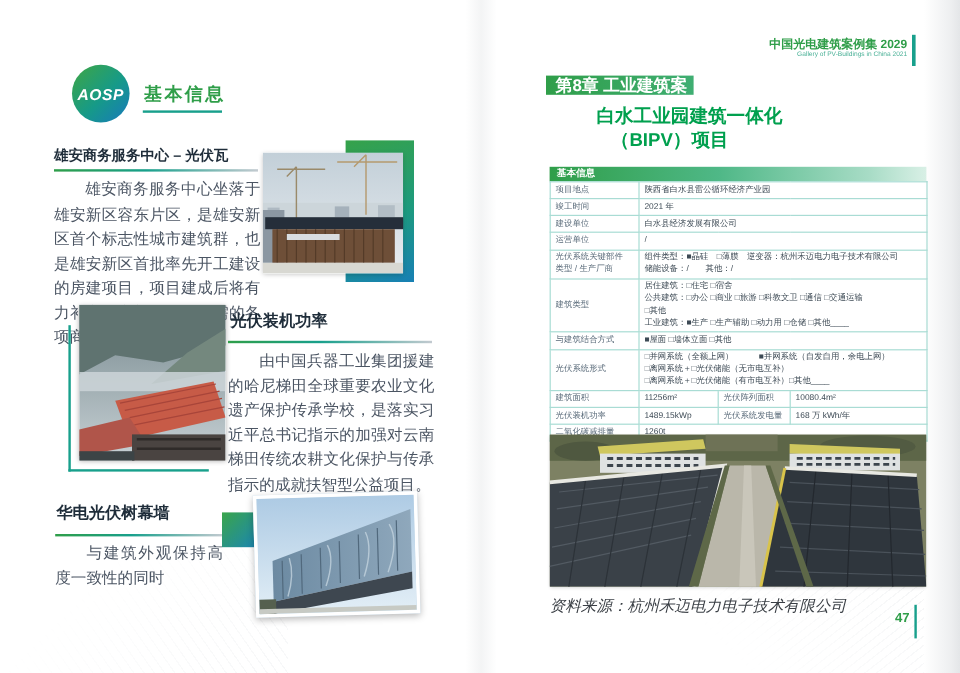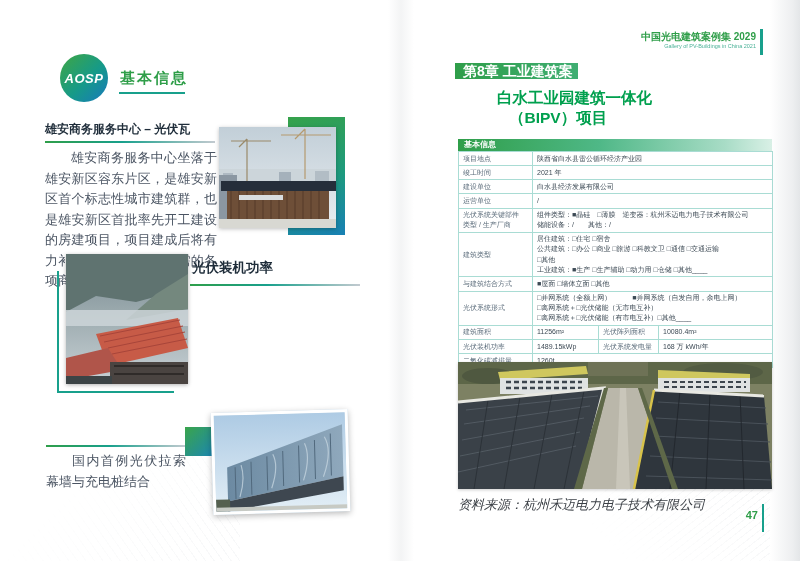--- a/index.html
+++ b/index.html
@@ -150,25 +150,27 @@
       <path d="M34 82 L114 66 M38 88 L117 72 M42 94 L119 78 M46 100 L121 85" stroke="#a8453a" stroke-width="1" fill="none"></path>
       <path d="M0 104 L42 94 L56 116 L0 126 Z" fill="#b0554a"></path>
       <rect x="44" y="108" width="78" height="22" fill="#4a4441"></rect>
       <path d="M48 112 H118 M48 120 H118" stroke="#2f2b29" stroke-width="2"></path>
       <rect x="0" y="122" width="46" height="8" fill="#3c4446"></rect>
     </svg>
   </div>
   <div class="abs sec-title s2-title">光伏装机功率</div>
   <div class="abs sec-line s2-line"></div>
   <div class="abs body-txt s2-body">
-  </div>
-
+    <p>由中国兵器工业集团援建的哈尼梯田全球重要农业文化遗产保护传承学校，是落实习近平总书记指示的加强对云南梯田传统农耕文化保护与传承指示的成就扶智型公益项目。</p>
+  </div>
+
+  <div class="abs sec-title s3-title">华电光伏树幕墙</div>
   <div class="abs sec-line s3-line"></div>
   <div class="abs body-txt s3-body">
-    <p>国内首例光伏拉索幕墙与充电桩结合</p>
+    <p>与建筑外观保持高度一致性的同时</p>
   </div>
   <div class="abs s3-square"></div>
   <div class="abs s3-photo">
     <svg width="131" height="96" viewBox="0 0 131 96">
       <defs>
         <linearGradient id="sky3" x1="0" y1="0" x2="0" y2="1">
           <stop offset="0" stop-color="#aecbe4"></stop>
             <stop offset="1" stop-color="#e2eef6"></stop>
         </linearGradient>
         <linearGradient id="glass" x1="0" y1="0" x2="1" y2="0">

